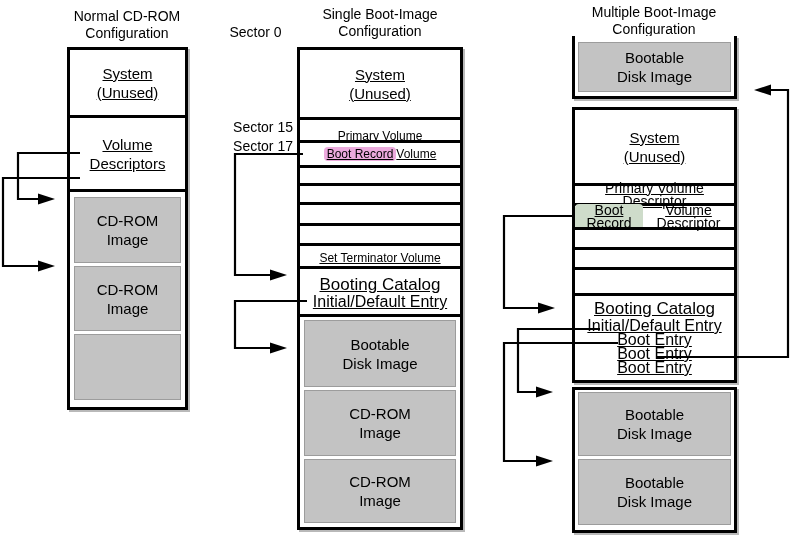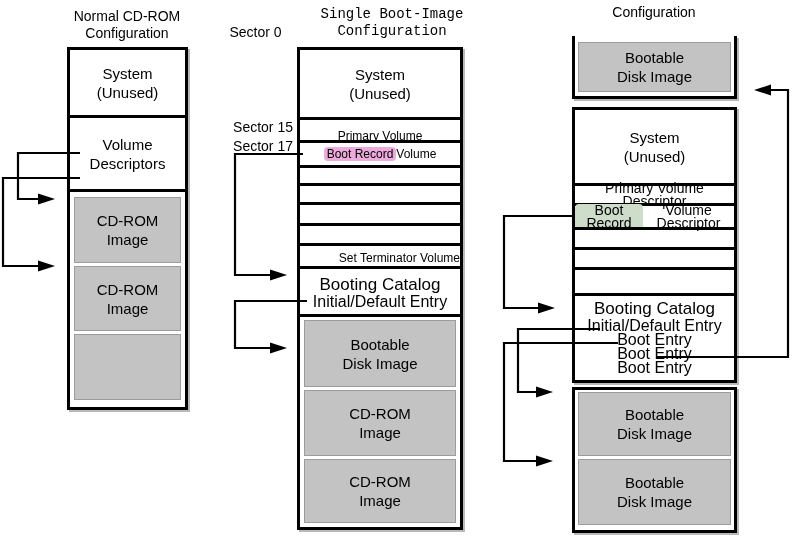--- a/index.html
+++ b/index.html
@@ -11,21 +11,21 @@
     position:absolute; text-align:center; font-size:14px; line-height:17px;
   }
   .box {
     position:absolute; background:#fff; border:3px solid #000;
     box-sizing:border-box; box-shadow:2px 2px 0 #b9b9b9;
   }
   .box-inner { position:absolute; left:0; top:0; right:0; bottom:0; }
   .row {
     position:absolute; left:0; right:0;
     display:flex; align-items:center; justify-content:center;
-    flex-direction:column; text-align:center;
+    flex-direction:column; text-align:center;text-decoration:underline;
   }
   .hdiv { position:absolute; left:0; right:0; height:3px; background:#000; }
   .gray {
     position:absolute; background:var(--gray_fill,#c3c3c3);
     border:1px solid #9c9c9c; box-sizing:border-box;
     display:flex; flex-direction:column; align-items:center; justify-content:center;
     text-align:center;
   }
   .t15 { font-size:15px; line-height:19px; }
   .t12 { font-size:12px; line-height:14px; }
@@ -72,21 +72,21 @@
         <div>Image</div>
       </div>
       <div class="gray t15" style="left:4px; right:4px; top:216px; height:65px;">
         <div>CD-ROM</div>
         <div>Image</div>
       </div>
       <div class="gray" style="left:4px; right:4px; top:284px; height:66px;"></div>
     </div>
   </div>
 
-  <div class="title" style="left:307px; top:6px; width:170px;font-family:Liberation Mono, monospace;">
+  <div class="title" style="left:295px; top:6px; width:170px;">
     <div>Single Boot-Image</div>
     <div>Configuration</div>
   </div>
 
   <div class="sector" style="left:218px; top:24px;text-align:center;">Sector 0</div>
   <div class="sector" style="left:218px; top:119px;">Sector 15</div>
   <div class="sector" style="left:218px; top:138px;">Sector 17</div>
 
   <div class="box" style="left:297px; top:47px; width:166px; height:483px;">
     <div class="box-inner">
@@ -105,21 +105,21 @@
       </div>
       <div class="hdiv" style="top:115px;"></div>
       <div class="row" style="top:118px; height:15px;"></div>
       <div class="hdiv" style="top:133px;"></div>
       <div class="row" style="top:136px; height:16px;"></div>
       <div class="hdiv" style="top:152px;"></div>
       <div class="row" style="top:155px; height:18px;"></div>
       <div class="hdiv" style="top:173px;"></div>
       <div class="row" style="top:176px; height:17px;"></div>
       <div class="hdiv" style="top:193px;"></div>
-      <div class="row t12" style="top:196px; height:24px;align-items:flex-end;">
+      <div class="row t12" style="top:196px; height:24px;">
         <div>Set Terminator Volume</div>
       </div>
       <div class="hdiv" style="top:216px;"></div>
       <div class="row" style="top:219px; height:45px;">
         <div class="t17">Booting Catalog</div>
         <div class="t13">Initial/Default Entry</div>
       </div>
       <div class="hdiv" style="top:264px;"></div>
       <div class="gray t15" style="left:4px; right:4px; top:270px; height:67px;">
         <div>Bootable</div>
@@ -130,20 +130,21 @@
         <div>Image</div>
       </div>
       <div class="gray t15" style="left:4px; right:4px; top:409px; height:64px;">
         <div>CD-ROM</div>
         <div>Image</div>
       </div>
     </div>
   </div>
 
   <div class="title" style="left:569px; top:4px; width:170px;">
+    <div>Multiple Boot-Image</div>
     <div>Configuration</div>
   </div>
 
   <div class="box" style="left:572px; top:36px; width:165px; height:63px; border-top:none;">
     <div class="gray t15" style="left:3px; right:3px; top:6px; height:50px;">
       <div>Bootable</div>
       <div>Disk Image</div>
     </div>
   </div>
 

